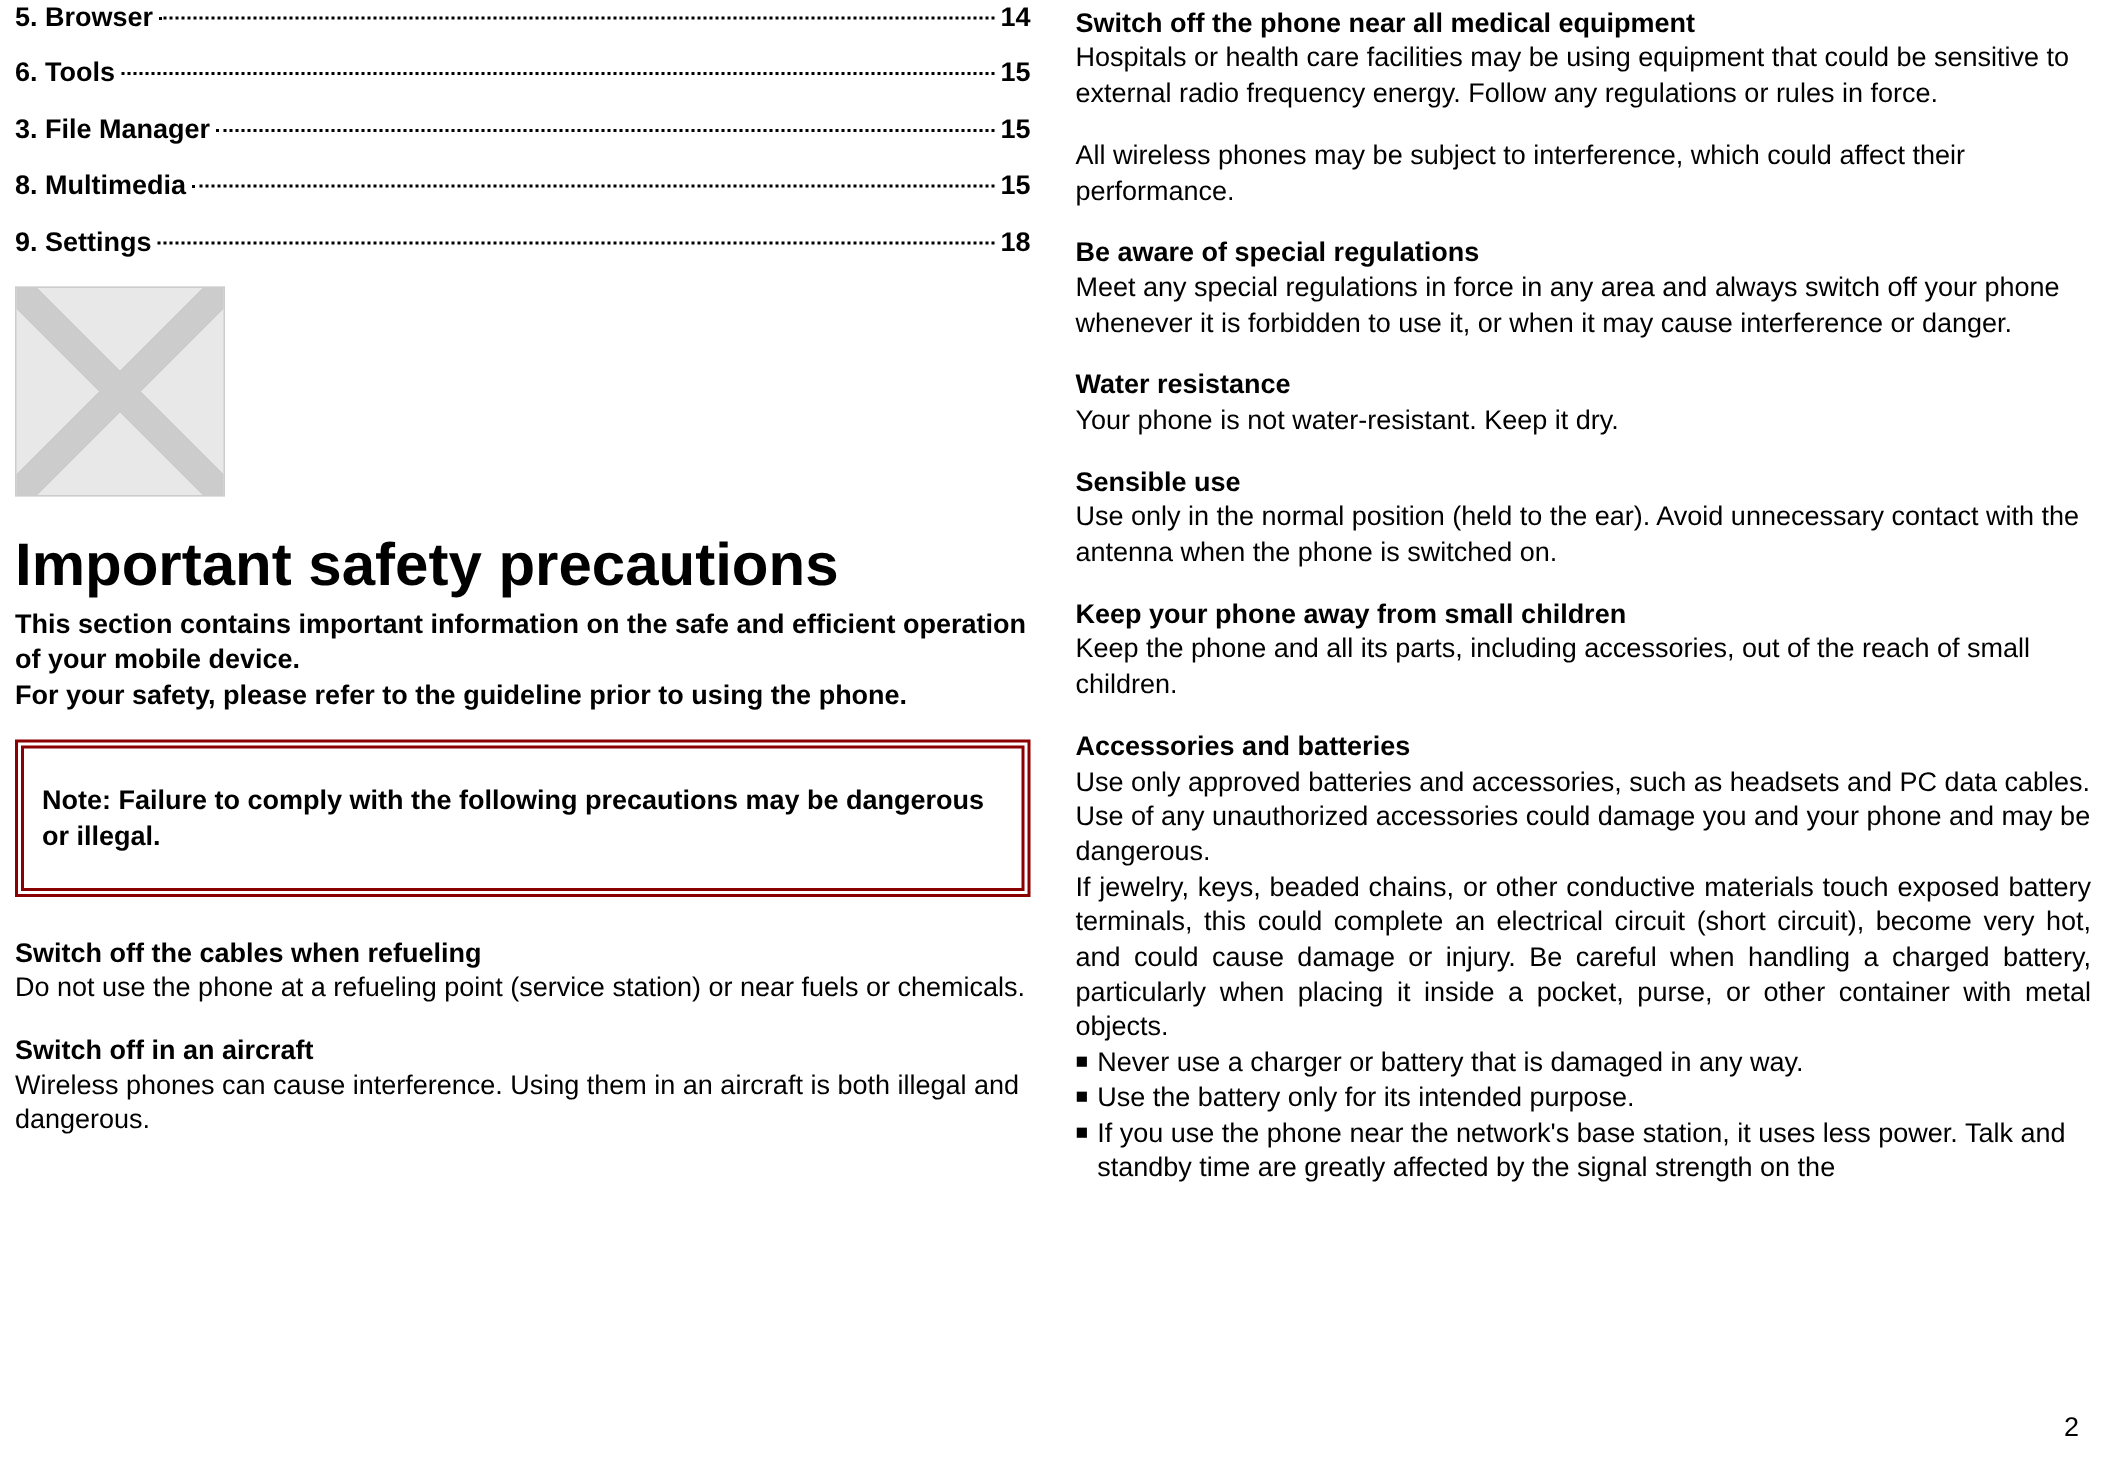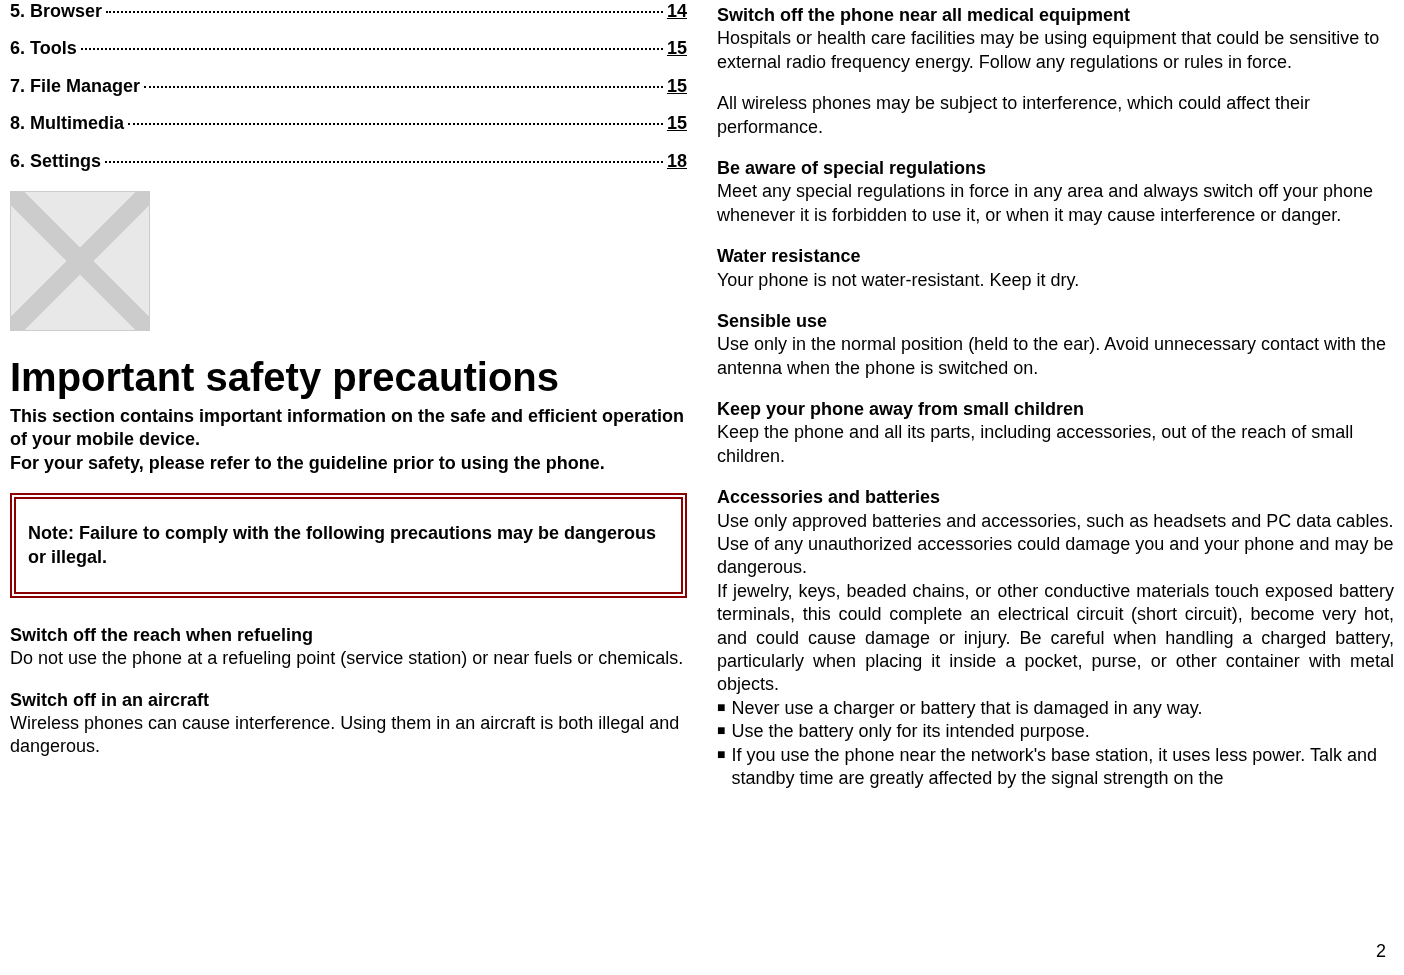--- a/index.html
+++ b/index.html
@@ -30,21 +30,21 @@
       text-align: right;
     }
     .toc-entry .label { white-space: nowrap; }
     .toc-entry .dots {
       flex: 1;
       border-bottom: 2px dotted #000;
       margin: 0 4px;
       position: relative;
       top: -4px;
     }
-    .toc-entry .page-num { white-space: nowrap; text-decoration: underline; }
+    .toc-entry .page-num { white-space: nowrap; }
     .placeholder-image {
       width: 140px;
       height: 140px;
       background: #e8e8e8;
       border: 1px solid #ccc;
       margin: 18px 0 20px 0;
       display: flex;
       align-items: center;
       justify-content: center;
     }
@@ -113,51 +113,51 @@
       <span class="label">5. Browser</span>
       <span class="dots"></span>
       <span class="page-num">14</span>
     </div>
     <div class="toc-entry">
       <span class="label">6. Tools</span>
       <span class="dots"></span>
       <span class="page-num">15</span>
     </div>
     <div class="toc-entry">
-      <span class="label">7. File Manager</span>
+      <span class="label">3. File Manager</span>
       <span class="dots"></span>
       <span class="page-num">15</span>
     </div>
     <div class="toc-entry">
       <span class="label">8. Multimedia</span>
       <span class="dots"></span>
       <span class="page-num">15</span>
     </div>
     <div class="toc-entry">
-      <span class="label">6. Settings</span>
+      <span class="label">9. Settings</span>
       <span class="dots"></span>
       <span class="page-num">18</span>
     </div>
 
     <div class="placeholder-image"></div>
 
     <h1 class="main-heading">Important safety precautions</h1>
     <div class="intro-text">
       <div>This section contains important information on the safe and efficient operation of your mobile device.</div>
       <div>For your safety, please refer to the guideline prior to using the phone.</div>
     </div>
 
     <div class="note-box">
       <div class="note-text">
         <span class="note-label">Note:</span><span> Failure to comply with the following precautions may be dangerous or illegal.</span>
       </div>
     </div>
 
     <div>
-      <div class="section-heading">Switch off the reach when refueling</div>
+      <div class="section-heading">Switch off the cables when refueling</div>
       <div class="section-body">Do not use the phone at a refueling point (service station) or near fuels or chemicals.</div>
     </div>
     <div>
       <div class="section-heading">Switch off in an aircraft</div>
       <div class="section-body">Wireless phones can cause interference. Using them in an aircraft is both illegal and dangerous.</div>
     </div>
 
   </div>
 
   <div class="column">

